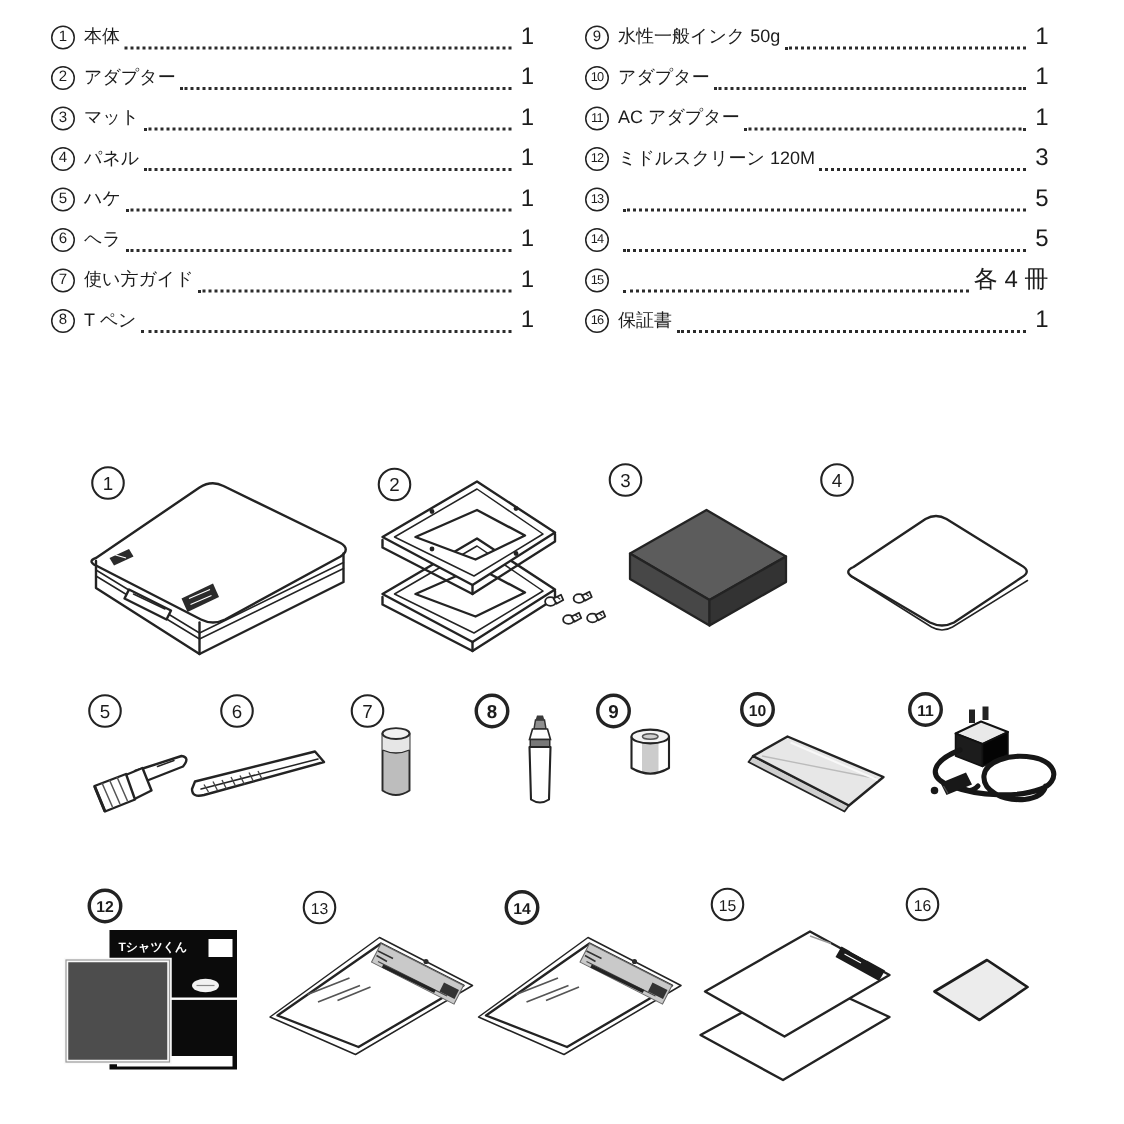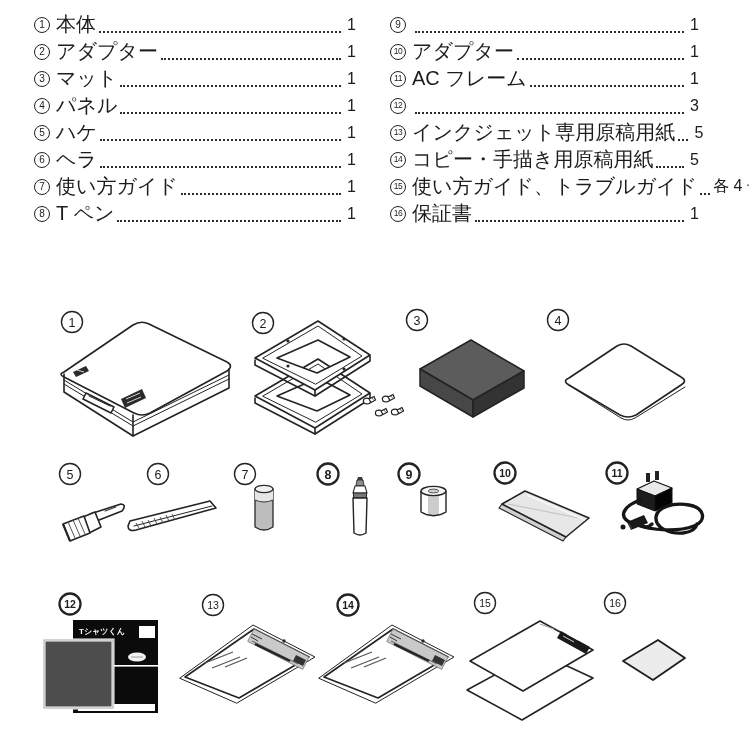--- a/index.html
+++ b/index.html
@@ -6,21 +6,21 @@
   .page{position:relative;width:749px;height:749px;background:#ffffff;color:#1c1c1c;
         font-family:"Liberation Sans","DejaVu Sans",sans-serif;overflow:hidden}
   .list{position:absolute;left:34px;top:11px;display:flex;gap:34px}
   .col{display:flex;flex-direction:column}
   .col1{width:322px}.col2{width:309px}
   .row{display:flex;align-items:center;height:27px}
   .badge{box-sizing:border-box;width:16px;height:16px;border:1.4px solid #222;border-radius:50%;
          display:flex;align-items:center;justify-content:center;font-size:10px;line-height:1;
          margin-right:6px;flex:0 0 16px}
   .badge.two{font-size:8.5px;letter-spacing:-.5px}
-  .lbl{font-size:20px;white-space:nowrap}
+  .lbl{font-size:12px;white-space:nowrap}
   .leader{flex:1;height:15px;border-bottom:2.2px dotted #2b2b2b;margin:0 3px;min-width:10px}
   .qty{font-size:16px;min-width:12px;text-align:right;white-space:nowrap}
   svg.diagram{position:absolute;left:0;top:0}
   .mk{fill:#fff;stroke:#232323;stroke-width:1.4}
   .mk.b{stroke-width:2.3}
   .mnum{font-size:12.5px;fill:#1c1c1c;text-anchor:middle}
   .mnum.two{font-size:10.5px}
   .mnum.b{font-weight:bold}
   .ln{fill:none;stroke:#232323;stroke-width:1.6;stroke-linejoin:round;stroke-linecap:round}
   .th{fill:none;stroke:#232323;stroke-width:1;stroke-linejoin:round;stroke-linecap:round}
@@ -78,55 +78,54 @@
       <div class="row">
         <span class="badge">8</span>
         <span class="lbl">T ペン</span>
         <span class="leader"></span>
         <span class="qty">1</span>
       </div>
     </div>
     <div class="col col2">
       <div class="row">
         <span class="badge">9</span>
+        <span class="lbl">水性一般インク 50g</span>
         <span class="leader"></span>
         <span class="qty">1</span>
       </div>
       <div class="row">
         <span class="badge two">10</span>
         <span class="lbl">アダプター</span>
         <span class="leader"></span>
         <span class="qty">1</span>
       </div>
       <div class="row">
         <span class="badge two">11</span>
-        <span class="lbl">AC フレーム</span>
+        <span class="lbl">AC アダプター</span>
         <span class="leader"></span>
         <span class="qty">1</span>
       </div>
       <div class="row">
         <span class="badge two">12</span>
+        <span class="lbl">ミドルスクリーン 120M</span>
         <span class="leader"></span>
         <span class="qty">3</span>
       </div>
       <div class="row">
         <span class="badge two">13</span>
-        <span class="lbl">インクジェット専用原稿用紙</span>
         <span class="leader"></span>
         <span class="qty">5</span>
       </div>
       <div class="row">
         <span class="badge two">14</span>
-        <span class="lbl">コピー・手描き用原稿用紙</span>
         <span class="leader"></span>
         <span class="qty">5</span>
       </div>
       <div class="row">
         <span class="badge two">15</span>
-        <span class="lbl">使い方ガイド、トラブルガイド</span>
         <span class="leader"></span>
         <span class="qty">各 4 冊</span>
       </div>
       <div class="row">
         <span class="badge two">16</span>
         <span class="lbl">保証書</span>
         <span class="leader"></span>
         <span class="qty">1</span>
       </div>
     </div>

